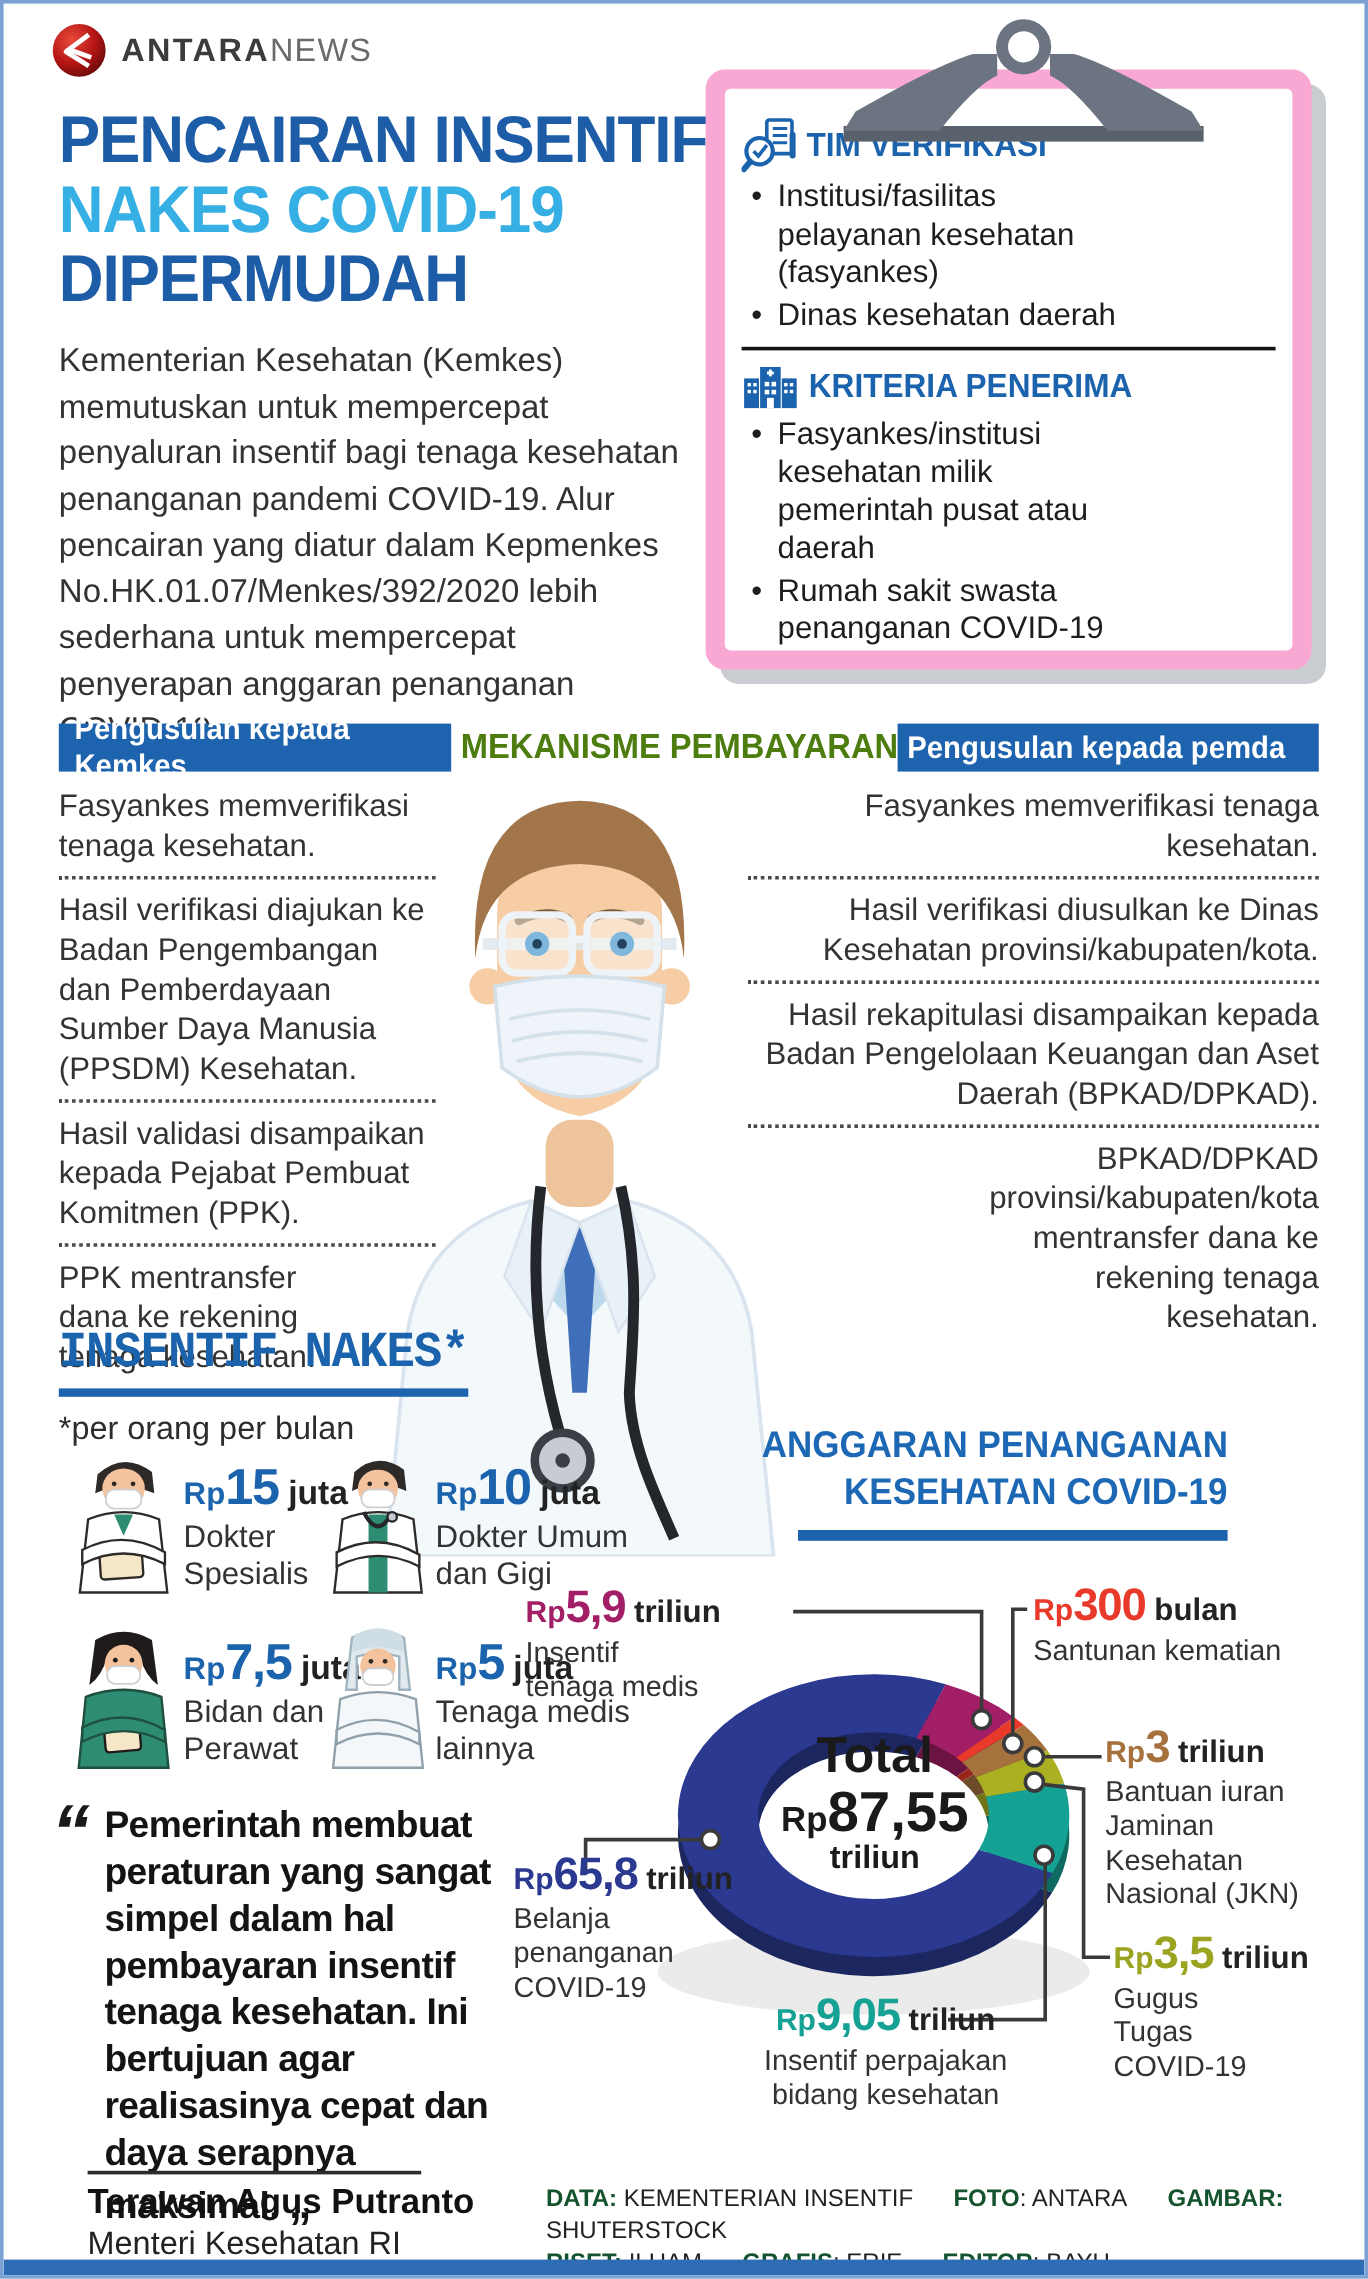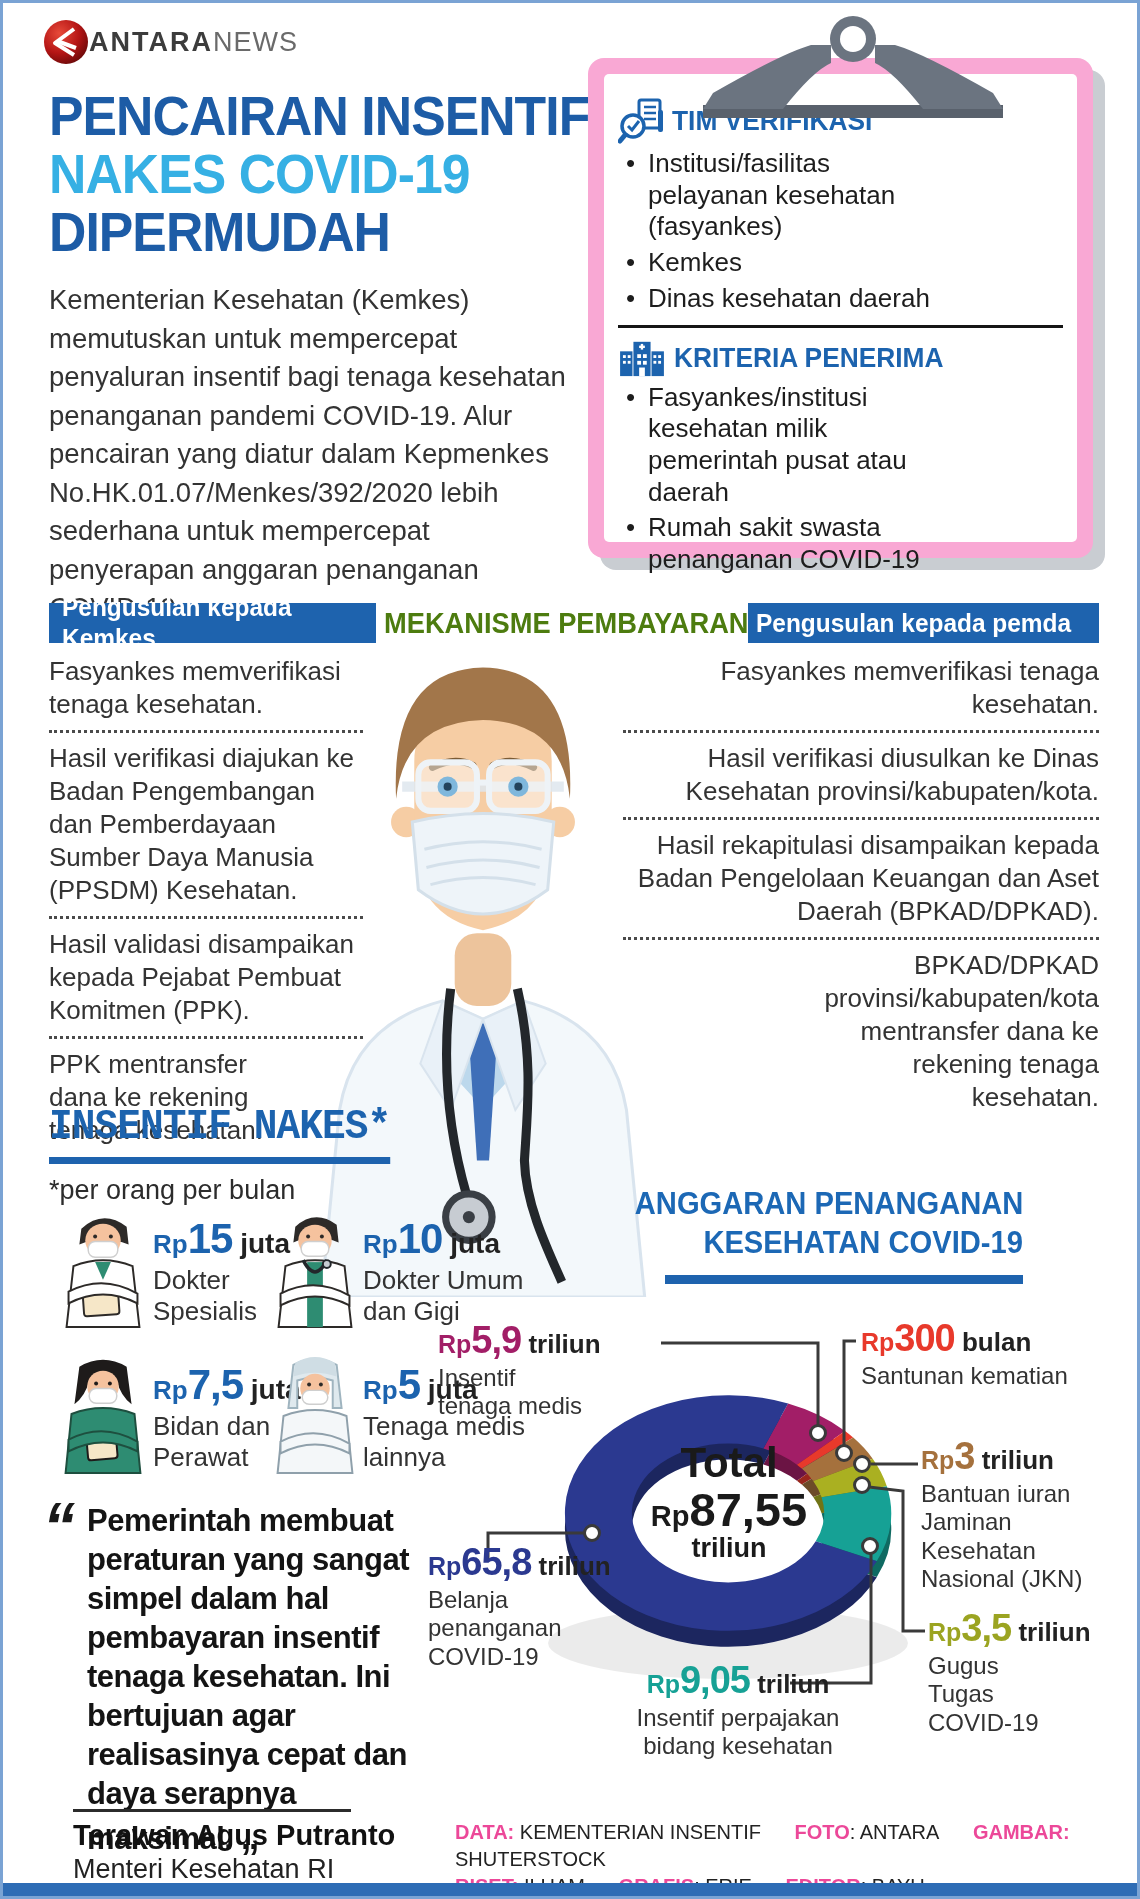--- a/index.html
+++ b/index.html
@@ -3,21 +3,21 @@
 <meta charset="utf-8">
 <style>
   html,body{margin:0;padding:0;background:#e8e8e8;}
   .page{position:relative;width:1140px;height:1899px;background:#fff;margin:0 auto;
         font-family:"Liberation Sans",sans-serif;color:#2f2f2f;overflow:hidden;
         border:3px solid #7aa3d4;box-sizing:border-box;}
   .abs{position:absolute;}
   .cond{display:inline-block;transform:scaleX(.94);transform-origin:left center;}
   .cond-r{display:inline-block;transform:scaleX(.94);transform-origin:right center;}
   
-  .logo-row{left:40px;top:16px;display:flex;align-items:center;justify-content:flex-end;}
+  .logo-row{left:40px;top:16px;display:flex;align-items:center;gap:12px;justify-content:flex-end;}
   .logo-text{font-size:27px;letter-spacing:1px;color:#3c3c3c;}
   .logo-text b{font-weight:bold;letter-spacing:2px;}
   .logo-text span{color:#6a6a6a;font-weight:400;}
   .title{left:46px;top:84px;line-height:58px;font-weight:bold;font-size:55px;letter-spacing:-1px;}
   .title .l1,.title .l3{color:#1d5ca6;}
   .title .l2{color:#36b0e4;}
   .intro{left:46px;top:278px;width:520px;font-size:27.5px;line-height:1.4;color:#333;}
   
   .board{left:585px;top:55px;width:505px;height:500px;background:#f9a8d4;border-radius:16px;
          box-shadow:12px 12px 0 #c9cdd2;}
@@ -70,21 +70,21 @@
   .total-box .t3{font-size:27px;font-weight:bold;}
   
   .qmark{left:40px;top:1486px;font-size:64px;font-weight:bold;color:#1a1a1a;font-style:italic;}
   .quote{left:84px;top:1498px;width:350px;font-size:31px;font-weight:bold;color:#141414;line-height:1.26;letter-spacing:-.5px;}
   .quote .close{font-size:38px;}
   .q-div{left:70px;top:1806px;width:278px;height:3px;background:#2b2b2b;}
   .q-name{left:70px;top:1816px;font-size:29px;font-weight:bold;color:#111;}
   .q-role{left:70px;top:1851px;font-size:27px;color:#222;}
   
   .credits{left:452px;top:1816px;font-size:20px;color:#222;line-height:1.35;}
-  .credits b{color:#ec4899;}
+  .credits b{color:#14532d;}
   .credits .pair{margin-right:28px;}
   .bottom-bar{left:0;right:0;bottom:0;height:13px;background:#2e6cb5;}
 </style>
 </head>
 <body>
 
 <div class="page">
 
   <div class="abs logo-row">
     <svg width="46" height="46" viewBox="0 0 46 46">
@@ -123,21 +123,20 @@
           <line x1="26" y1="21" x2="38" y2="21" stroke="#1c63ae" stroke-width="2.5"></line>
           <rect x="40" y="12" width="5" height="22" rx="2" fill="#1c63ae"></rect>
           <circle cx="15" cy="28" r="11" fill="#fff" stroke="#1c63ae" stroke-width="3.5"></circle>
           <path d="M10 28 l4 4 l7 -9" fill="none" stroke="#1c63ae" stroke-width="3"></path>
           <line x1="7" y1="37" x2="2" y2="43" stroke="#1c63ae" stroke-width="5" stroke-linecap="round"></line>
         </svg>
         <span class="txt cond">TIM VERIFIKASI</span>
       </div>
       <ul class="cb-list">
         <li>Institusi/fasilitas pelayanan kesehatan (fasyankes)</li>
-        <li>Kemkes</li>
         <li>Dinas kesehatan daerah</li>
       </ul>
       <hr class="cb-div">
       <div class="cb-head">
         <svg width="48" height="40" viewBox="0 0 50 42">
           <rect x="2" y="14" width="13" height="26" fill="#1c63ae"></rect>
           <rect x="35" y="14" width="13" height="26" fill="#1c63ae"></rect>
           <rect x="16" y="4" width="18" height="36" fill="#1c63ae"></rect>
           <rect x="22" y="8" width="6" height="2.5" fill="#fff"></rect>
             <rect x="23.7" y="6.2" width="2.5" height="6" fill="#fff"></rect>

